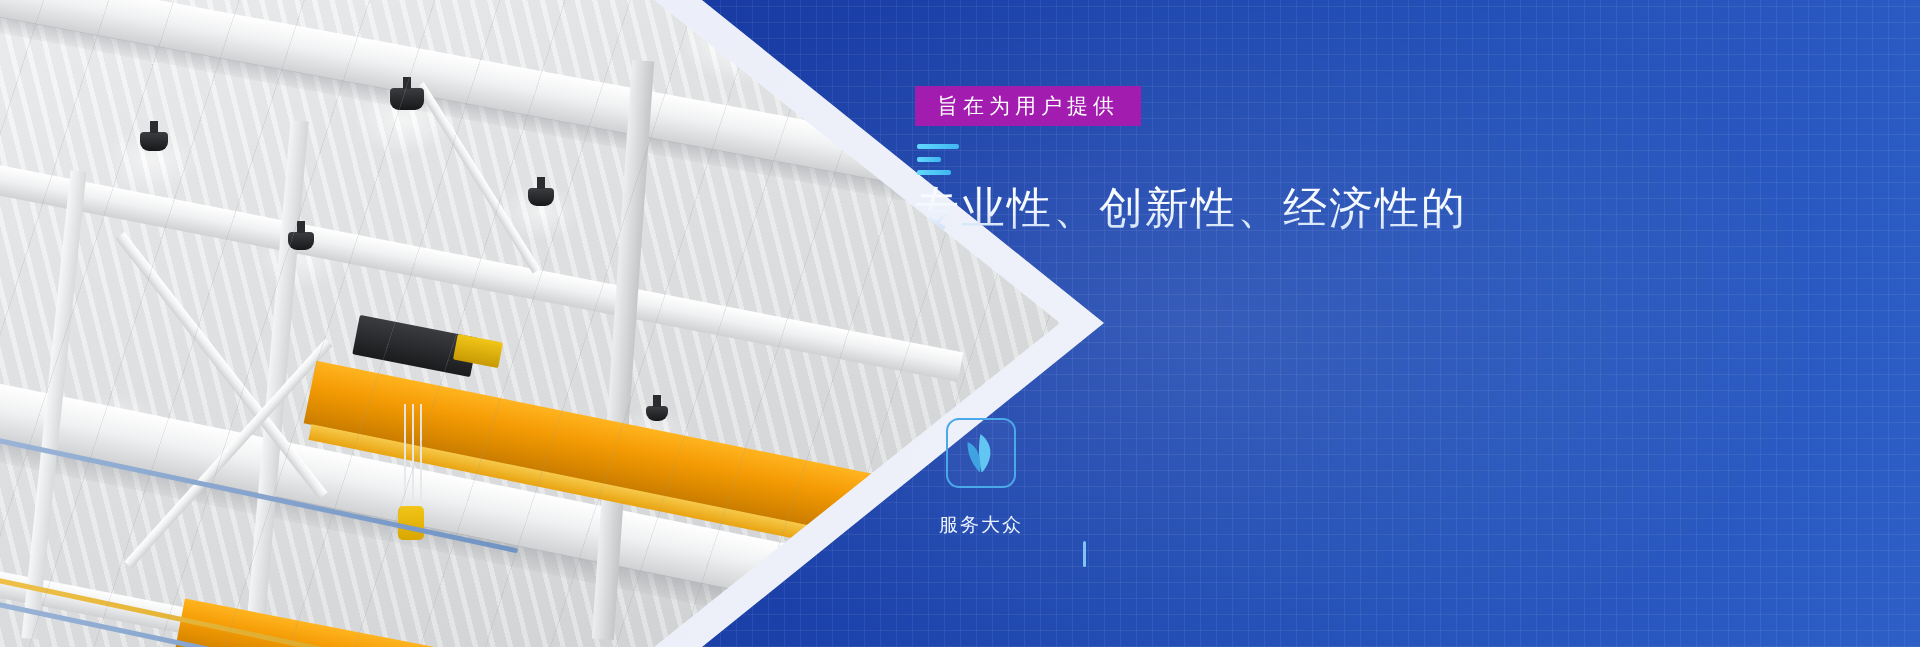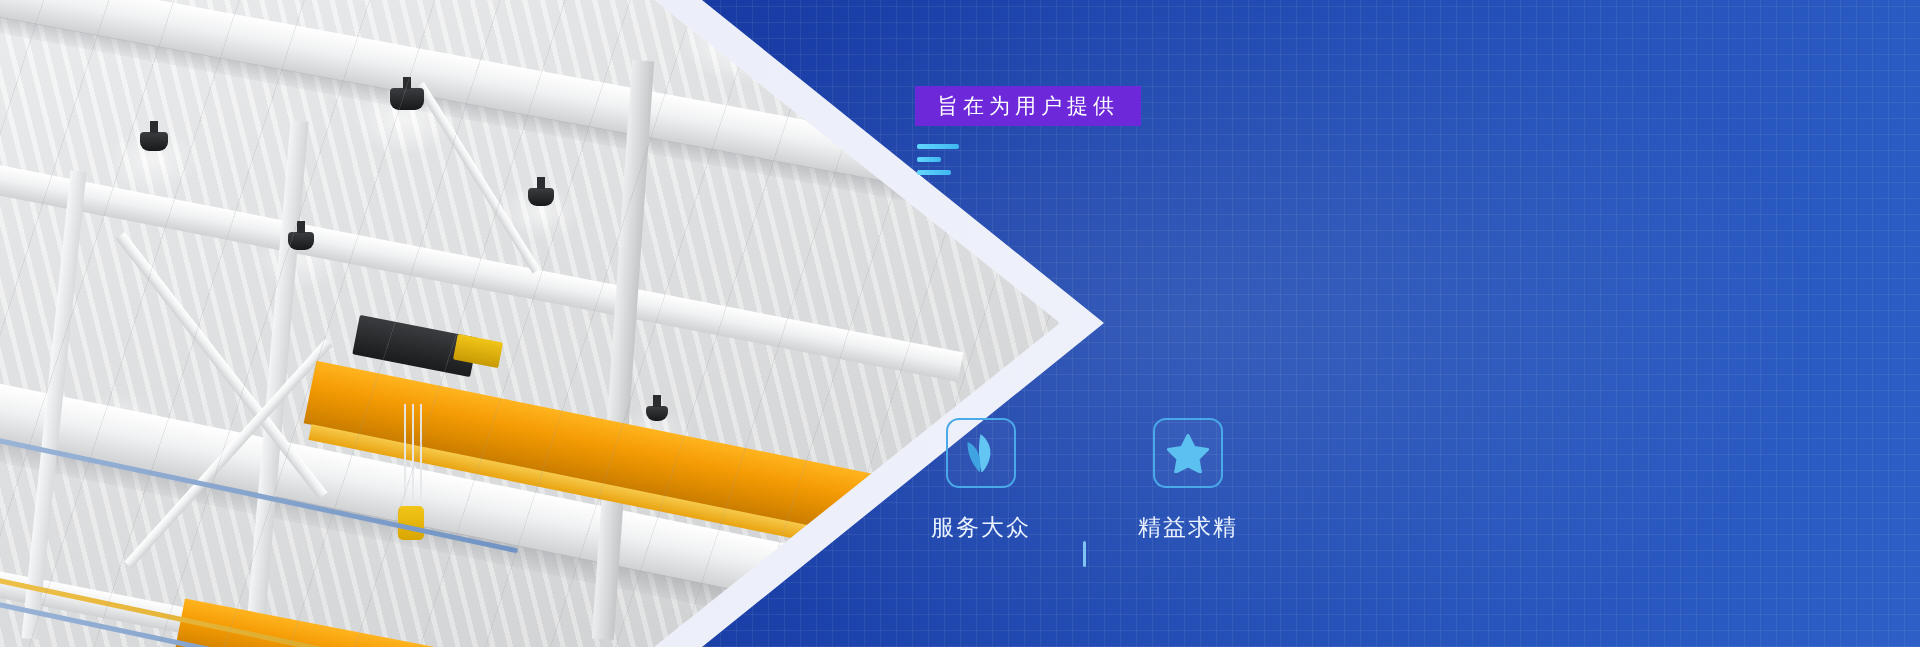--- a/index.html
+++ b/index.html
@@ -91,21 +91,21 @@
     background:radial-gradient(ellipse 900px 520px at 62% 50%, rgba(255,255,255,.10) 0%, rgba(255,255,255,0) 70%);
   }
 
   
   .content { position:absolute; left:915px; top:0; width:1005px; height:647px; }
 
   .badge {
     position:absolute; left:0; top:86px;
     height:40px; padding:0 22px;
     display:flex; align-items:center;
-    background:#6d28d9;
+    background:#a21caf;
     color:#ffffff;
     font-size:21px; letter-spacing:5px; font-weight:400;
     white-space:nowrap;
   }
 
   .deco-lines { position:absolute; left:2px; top:144px; }
   .deco-lines span { display:block; height:5px; border-radius:2px;
     background:linear-gradient(90deg,#62d8ff,#3fb6ef); margin-bottom:8px; }
   .deco-lines span:nth-child(1){ width:42px; }
   .deco-lines span:nth-child(2){ width:24px; }
@@ -132,21 +132,21 @@
   .features { position:absolute; left:0; top:418px; display:flex; align-items:flex-start; }
   .feature { display:flex; flex-direction:column; align-items:center; width:132px; }
   .feature-box {
     width:70px; height:70px; border-radius:13px;
     border:2px solid #4aa9e9;
     display:flex; align-items:center; justify-content:center;
     background:rgba(255,255,255,.03);
   }
   .feature-label {
     margin-top:24px;
-    font-size:23px; letter-spacing:2px; color:#eaf2ff; white-space:nowrap;
+    font-size:19px; letter-spacing:2px; color:#eaf2ff; white-space:nowrap;
   }
   .feature-divider {
     width:3px; height:26px; background:#7fc4f2; border-radius:2px;
     margin:123px 36px 0 36px;
   }
 </style>
 </head>
 <body>
 
 <div class="banner">
@@ -219,40 +219,33 @@
 
     <div class="badge">旨在为用户提供</div>
 
     <div class="deco-lines">
       <span></span>
       <span></span>
       <span></span>
     </div>
 
     <div class="headline">
+      <div class="headline-1">专业性、创新性、经济性的</div>
     </div>
 
     <div class="features">
 
       <div class="feature">
         <div class="feature-box">
           <svg width="40" height="42" viewBox="0 0 40 42" aria-hidden="true">
             <path d="M19.5 2 C31 11, 33.5 25, 21.5 40 C21.5 40, 20.5 40, 20.5 40 C17 27, 17.5 12, 19.5 2 Z" fill="#63c6f2"></path>
             <path d="M6.5 10 C17 14, 20.5 26, 19 40 C19 40, 18.2 40, 18.2 40 C11 32, 6 21, 6.5 10 Z" fill="#3ea3e0"></path>
           </svg>
         </div>
         <div class="feature-label">服务大众</div>
       </div>
 
       <div class="feature-divider"></div>
 
-      <div class="feature">
-        <div class="feature-box">
-          <svg width="42" height="40" viewBox="0 0 42 40" aria-hidden="true">
-            <path d="M21 2.5 L27.2 14.6 L40.6 16.4 L31 25.9 L33.4 39.2 L21 33 L8.6 39.2 L11 25.9 L1.4 16.4 L14.8 14.6 Z" fill="#5cc0f0" stroke="#5cc0f0" stroke-width="3" stroke-linejoin="round"></path>
-          </svg>
-        </div>
-        <div class="feature-label">精益求精</div>
-      </div>
 
     </div>
   </div>
 </div>
 
 </body></html>

